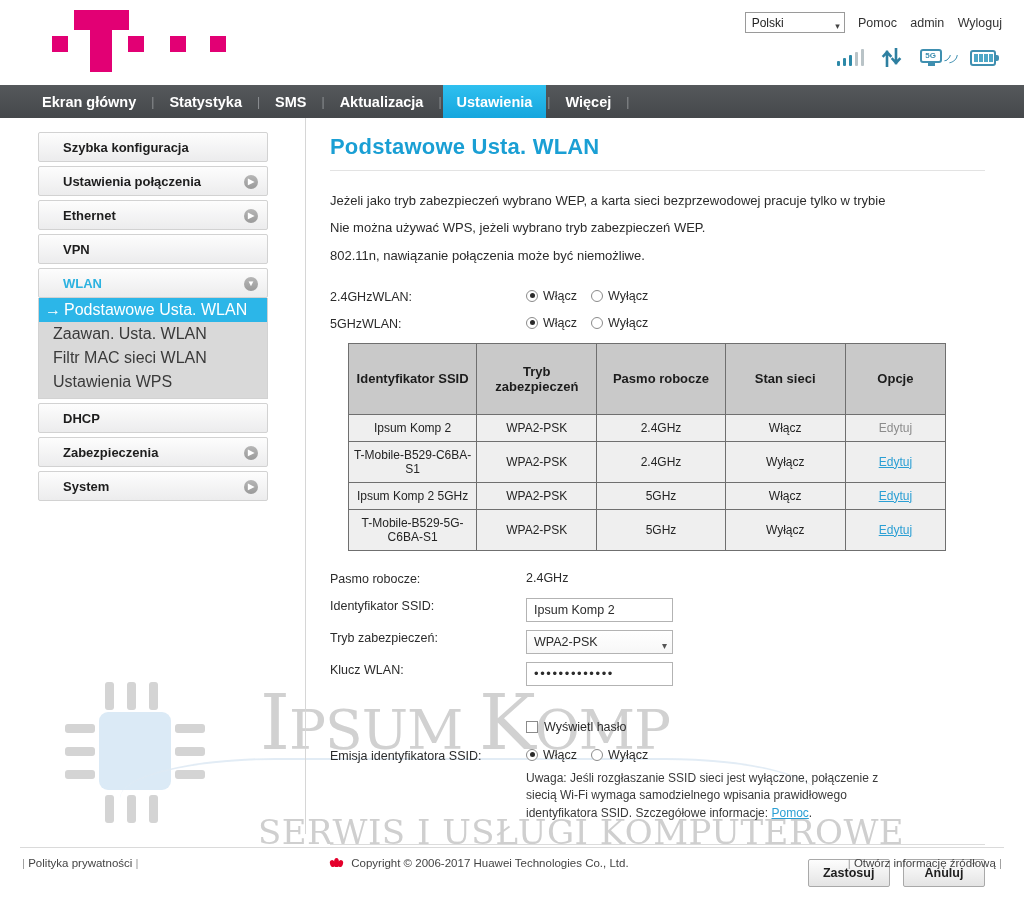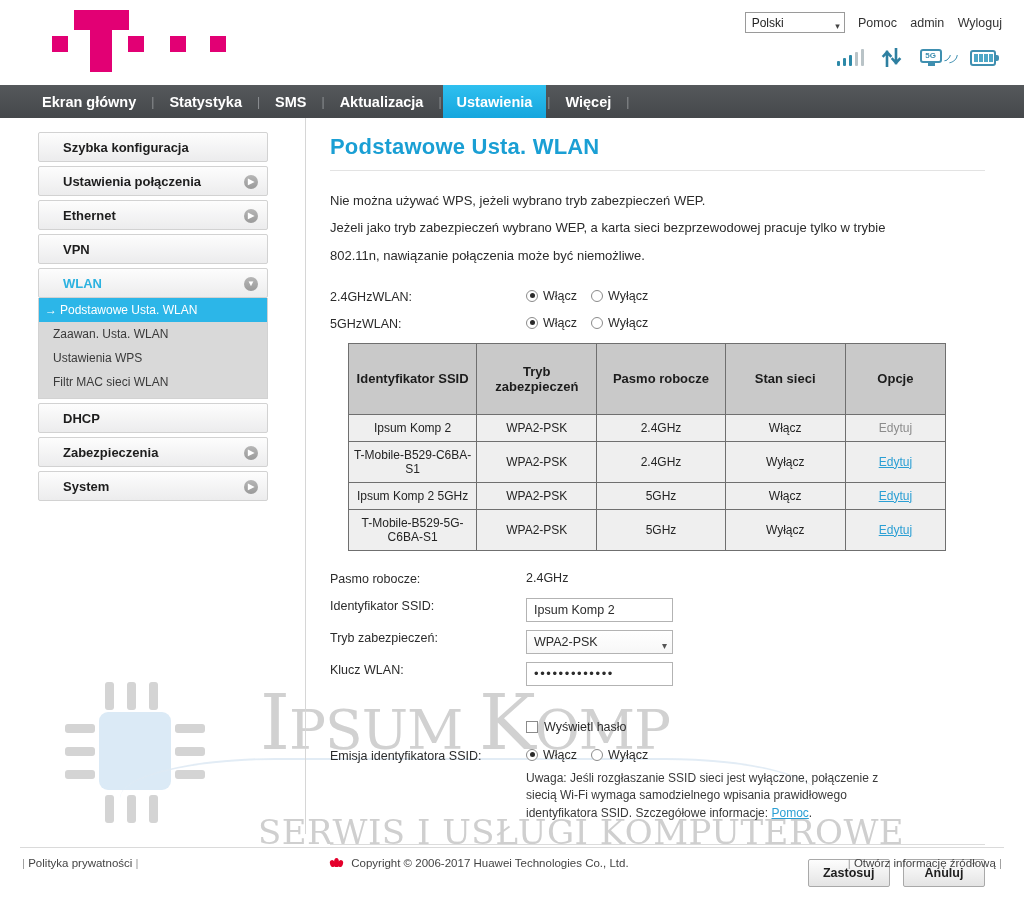--- a/index.html
+++ b/index.html
@@ -131,21 +131,21 @@
   .side-item.open { color:#2cb2e0; background:linear-gradient(#fdfdfd,#ececed); margin-bottom:0; }
   .side-item .arrow {
     position:absolute; right:9px; top:8px; width:14px; height:14px;
     border-radius:50%; background:linear-gradient(#b6b6b6,#9a9a9a);
     color:#fff; font-size:8px; line-height:14px; text-align:center;
   }
   .sub-list { background:#d9d9d9; border:1px solid #d2d2d2; border-top:none;
               margin-bottom:4px; padding:0 0 4px 0; }
   .sub-item {
     height:24px; line-height:24px; padding-left:14px;
-    font-size:12px; color:#3a3a3a; cursor:pointer;
+    font-size:16px; color:#3a3a3a; cursor:pointer;
   }
   .sub-item.active {
     background:#2cb6e8; color:#fff; padding-left:6px;
   }
   .sub-item.active .sarrow { margin-right:3px; }
 
   
   #content { position:absolute; left:330px; top:16px; width:655px; }
   .page-title {
     color:#1a9fd4; font-size:22px; font-weight:bold; letter-spacing:.2px;
@@ -346,46 +346,46 @@
       <span class="arrow">▼</span>
     </div>
     <div class="sub-list">
       <div class="sub-item active">
         <span class="sarrow">→</span><span>Podstawowe Usta. WLAN</span>
       </div>
       <div class="sub-item">
         <span>Zaawan. Usta. WLAN</span>
       </div>
       <div class="sub-item">
+        <span>Filtr MAC sieci WLAN</span>
+      </div>
+      <div class="sub-item">
         <span>Ustawienia WPS</span>
-      </div>
-      <div class="sub-item">
-        <span>Filtr MAC sieci WLAN</span>
       </div>
     </div>
     <div class="side-item">
       <span>DHCP</span>
     </div>
     <div class="side-item">
       <span>Zabezpieczenia</span>
       <span class="arrow">▶</span>
     </div>
     <div class="side-item">
       <span>System</span>
       <span class="arrow">▶</span>
     </div>
   </div>
 
   <div id="content">
     <h1 class="page-title">Podstawowe Usta. WLAN</h1>
     <div class="title-rule"></div>
 
     <div class="intro">
+      <p>Jeżeli jako tryb zabezpieczeń wybrano WEP, a karta sieci bezprzewodowej pracuje tylko w trybie</p>
       <p>Nie można używać WPS, jeżeli wybrano tryb zabezpieczeń WEP.</p>
-      <p>Jeżeli jako tryb zabezpieczeń wybrano WEP, a karta sieci bezprzewodowej pracuje tylko w trybie</p>
       <p>802.11n, nawiązanie połączenia może być niemożliwe.</p>
     </div>
 
     <div style="height:14px"></div>
 
     <div class="row">
       <div class="lbl">2.4GHzWLAN:</div>
       <div class="val">
         <div class="radio-grp">
           <span class="radio-opt">

